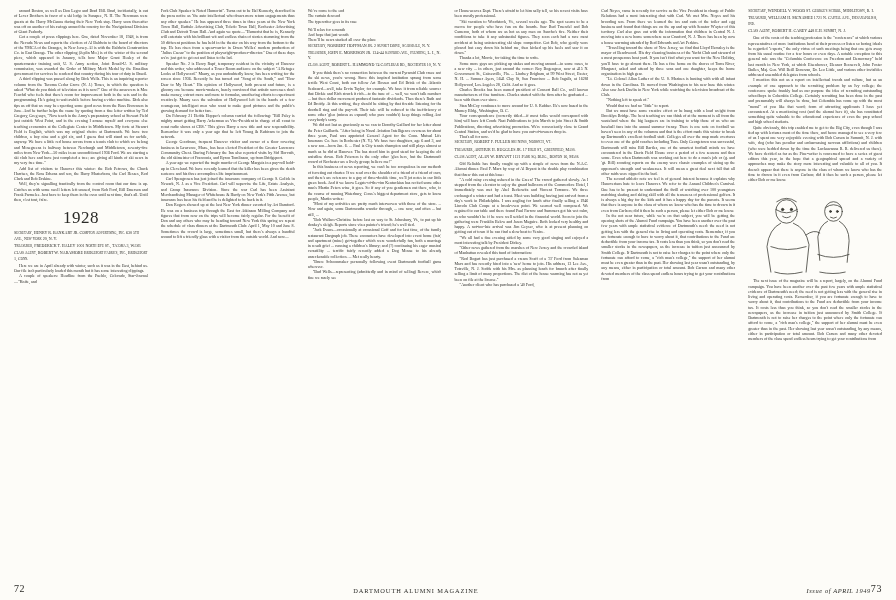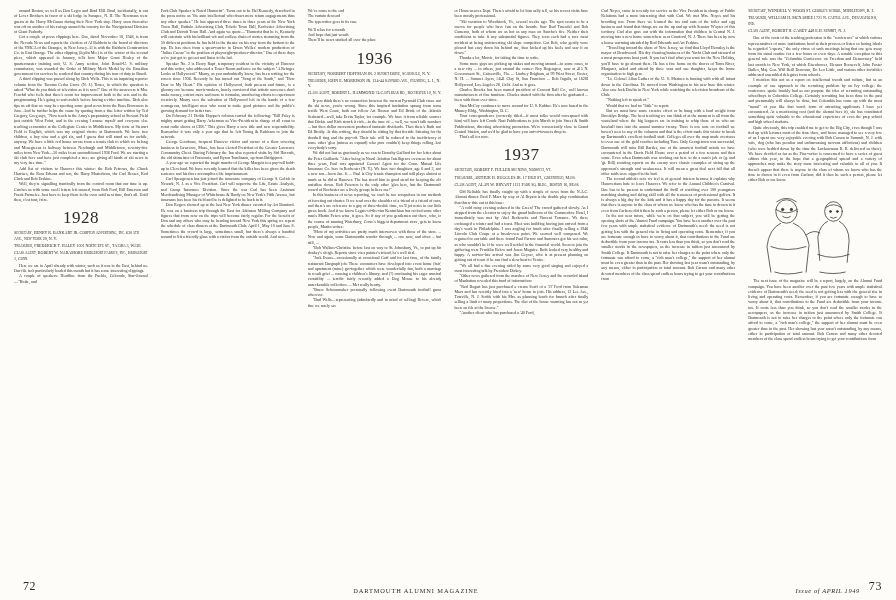--- a/index.html
+++ b/index.html
@@ -65,21 +65,21 @@
     position: absolute;
     left: 14px;
     right: 14px;
     bottom: 6px;
     display: flex;
     justify-content: space-between;
     align-items: flex-end;
     font-size: 6.2px;
     letter-spacing: 0.6px;
   }
-  .footer .pgnum { font-size: 12px; margin-left: 9px; }
+  .footer .pgnum { font-size: 10px; }
   .footer .center {
     flex: 1;
     text-align: center;
     font-size: 6.4px;
     letter-spacing: 0.9px;
   }
   .footer .issue {
     font-style: italic;
     font-size: 6.4px;
   }
@@ -122,21 +122,20 @@
         <p>Don Rogers showed up at the last New York dinner escorted by Art Bamford. He was on a business trip through the East for Atkinson Milling Company and figures that from now on the trips will become fairly regular. For the benefit of Don and any others who may be heading toward New York this spring we repeat the schedule of class dinners at the Dartmouth Club: April 1, May 10 and June 8. Sometimes the crowd is large, sometimes small, but there's always a handful around to lift a friendly glass with a visitor from the outside world. And now—</p>
       </div>
     <div class="col">
         <p class="noind">We've come to the end</p>
         <p class="noind">The curtain descend</p>
         <p class="noind">The typewriter goes in its case</p>
         <div class="spacer"></div>
         <p class="noind">We'll relax for a month</p>
         <p class="noind">And hope that just wouth</p>
         <p class="noind">There'll be news stacked all over the place</p>
-        <div class="yearhead">1936</div>
         <div class="secline sc">Secretary, NORBERT HOFFMAN JR. 2 Sunset Drive, Scarsdale, N. Y.</div>
         <div class="secline sc">Treasurer, JOHN E. MORRISON JR. 134-44 Sanford Ave., Flushing, L. I., N. Y.</div>
         <div class="secline sc">Class Agent, ROBERT L. HAMMOND 74 Castlebar Rd., Rochester 10, N. Y.</div>
         <p>If you think there's no connection between the current Pyramid Club craze and the ski news, you're wrong. Since this inspired institution sprang from some textile West Coast, both our fellow Art Hossen and Ed Brink of the Atlantic Seaboard—well, take Ervin Taylor, for example. We have it from reliable sources that Dickie and Rich struck it rich—to the tune of ... well, we won't talk numbers ... but then dollar movement produced fantastic dividends. Then there's Ruth and Ed Broidy. At this writing, they should be sitting by that fireside listening for the doorbell ring and the pay-off. Their tale will be reduced to the inefficiency of some other 'glen (minus as expand) who pure couldn't) keep things rolling And everybody's sorry.</p>
         <p>We did not last as graciously as we can to Dorothy Gaillard for her letter about the Peter Gaillards. "After being in Naval Aviation Intelligence overseas for about three years, Paul was appointed General Agent for the Conn. Mutual Life Insurance Co. here in Rochester (N. Y.). We have two daughters, age 6 and 3, and a new son—born Jan. 6. ... Paul is City tennis champion and still plays almost as much as he did at Hanover. The has stood him in good stead for keeping the old waistline down. Bob Peterson is the only other 'glen here, but the Dartmouth crowd of Rochester are a lively group; believe me!"</p>
         <p>In this business of news reporting, we can't be too scrupulous in our methods of ferreting out charter. If we read over the shoulder of a friend of a friend of ours, and there's are reference to a guy of three-double time, we'll jot notes in our little green book. And if we know Legate-of-the-rim Kentuckian has recited some other man's Martin Peters wine, it goes. So if any of you gentlemen out there, who, in the course of running Waterbury, Conn.'s biggest department store, gets to know people, Martin writes:</p>
         <p>"Most of my activities are pretty much interwoven with those of the store. ... Now and again, some Dartmouths wander through, ... one now, and often ... but still, ...</p>
         <p>"Bob Wallace-Christine before last on way to St. Johnsbury, Vt., to put up his donkey's sleigh. Reports since via a painter's friend; he's well tied.</p>
         <p>"Jack Evans—occasionally at occasional Goff and for last time, of the family restaurant Dargraph job. These encounters have developed into event home (fair) and apartment (mine) get-together which were wonderfully fun, both a marriage in result grief ... running a children's library; and (?) continuing his eager musical versatility ... terrific fairly recently added a Dog Mouse to his already unreckonable collection. ... Met really hearty.</p>
         <p>"Bruce Schoonmaker personally following event Dartmouth football game wherever.</p>
@@ -144,21 +143,20 @@
       </div>
     <div class="col">
         <p class="noind">or Houseweaves Dept. There's afraid to let him sally tell, so his recent visits have been mostly professional.</p>
         <p>"Ski vacation to Woodstock, Vt., several weeks ago. The spot seems to be a mecca for people who have fun on the boards. Saw Bud Truesdel and Bob Cameron, both of whom are as hot as any men on Sancho's fire. Neither their conditions to take it any substantial figures. They soon each had a race most accident at being uninteresting ski slope competitor. Got Bob, who gently wore plowed but easy down his behind me, then kicked up his heels and saw it on down."</p>
         <p>Thanks a lot, Morrie, for taking the time to write.</p>
         <p>Some more guys are picking up stakes and moving around—in some cases, to a new city ... in others, just around the corner: Roy Bogengren, now at 415 N. Government St., Gainesville, Fla. ... Lindsey Brigham, at 99 West Street, Exeter, N. H. ... Sumner Ayers, 5641 Clay St, San Francisco ... Bob Ingalls, at 1628J Hollywood, Los Angeles 28, Calif. And so it goes.</p>
         <p>Charles Brooks has been named president of Consort Ball Co., well known manufacturers of fine furniture. Charles started with the firm after he graduated ... been with them ever since.</p>
         <p>Stan McCoy continues to move around for U. S. Rubber. He's now based in the Mumey Bldg., Washington, D. C.</p>
         <p>Your correspondence (correctly titled—if most folks would correspond with him) will have left Conde Nast Publications to join March to join Street &amp; Smith Publications, directing advertising promotion. We're conveniently close to Grand Central Station, and we'd be glad to have you out-of-towners drop in.</p>
         <p>That's all for now.</p>
-        <div class="yearhead">1937</div>
         <div class="secline sc">Secretary, ROBERT F. FULLER Ski News, Norwich, Vt.</div>
         <div class="secline sc">Treasurer, ARTHUR H. RUGGLES JR. 17 High St., Greenfield, Mass.</div>
         <div class="secline sc">Class Agent, ALAN W. BRYANT 1121 Park Sq. Bldg., Boston 16, Mass.</div>
         <p>Old Reliable has finally caught up with a simple of news from the N.A.C. Alumni dinner. Paul F. Marx by way of Al Bryant is the double play combination that threw this out at this base:</p>
         <p>"A cold rainy evening ushered in the Green! The crowd gathered slowly. As I stepped from the elevator to enjoy the grand ballroom of the Commodore Hotel, I immediately was met by Abel Berkowitz and Vincent Torrance. We three exchanged a winter and had a toast. Meet was building having just arrived from a day's work in Philadelphia. I was angling for lunch after finally selling a 1946 Lincoln Club Coupe at a break-even point. We seemed well composed. We regained to our table and there found Paul Farrow and Summers got his wet calm, as who wouldn't be if he were well settled in the financial world. Soon to join the gathering were Franklin Belew and Jason Maguire. Both looked very healthy and happy. A not-too-late arrival was Jim Geyser, who is at present planning on getting out of town if he can find a slow boat to Venice.</p>
         <p>"We all had a fine evening aided by some very good singing and enjoyed a most interesting talk by President Dickey.</p>
         <p>"Other news gathered from the marshes of New Jersey and the crowded island of Manhattan revealed this fund of information:</p>
         <p>"Rod Bogart has just purchased a cream Scaff of a '37 Ford from Salesman Marx and has recently hired into a 'new' home to join. His address, 13 Lee Ave., Totsville, N. J. Sodds with his Mrs. as planning lunch for brunch after finally selling a limit of many proportions. The diet of the house warming has not as yet been on file at the license."</p>
         <p>"Another client who has purchased a '40 Ford,</p>
       </div>

